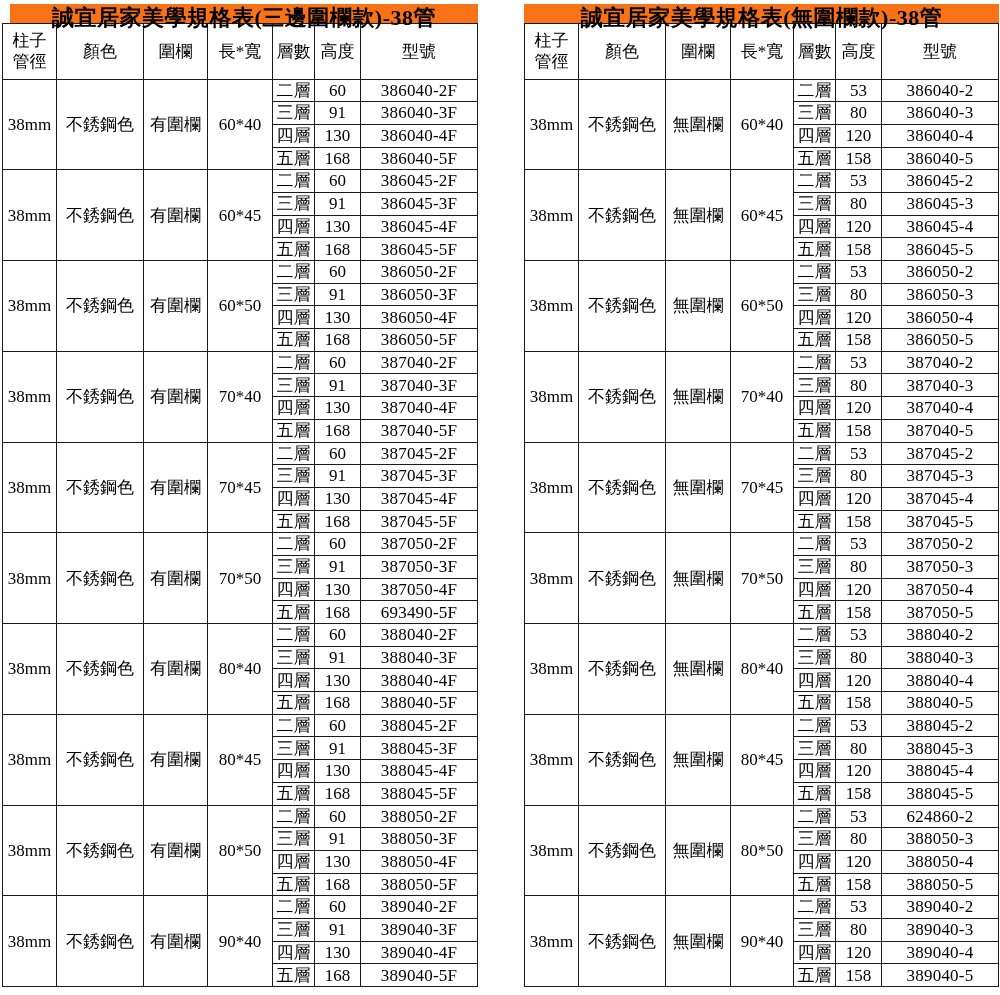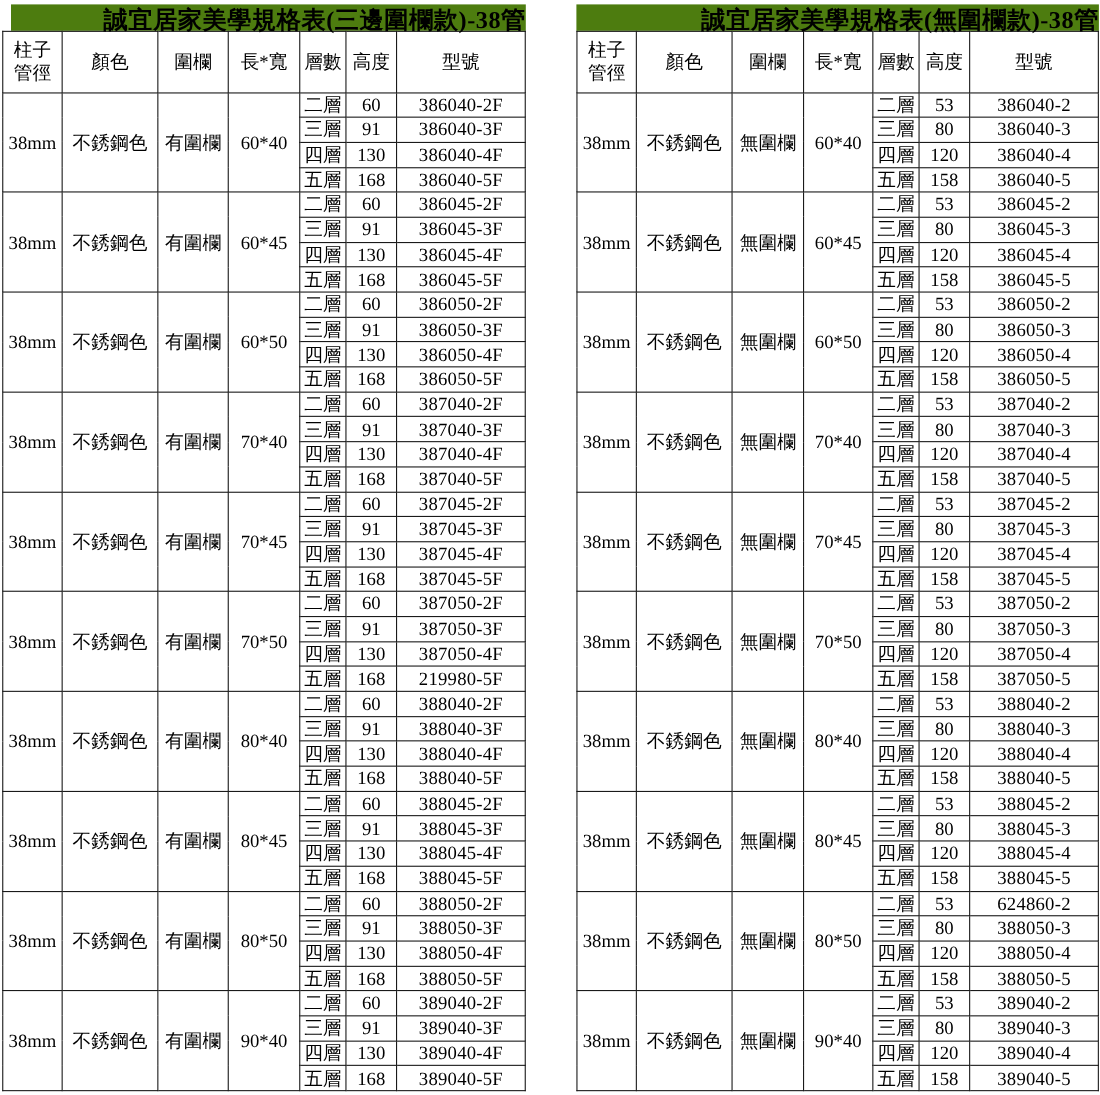--- a/index.html
+++ b/index.html
@@ -14,26 +14,26 @@
     width: 1000px;
     height: 995px;
     background: #ffffff;
     overflow: hidden;
   }
   .table-wrap { position: absolute; top: 4px; }
   .table-wrap.left  { left: 2px;   width: 476px; }
   .table-wrap.right { left: 524px; width: 475px; }
 
   .title {
-    background: #4d7c0f;
+    background: #f97316;
     font-weight: bold;
     font-size: 22px;
     line-height: 27px;
-    height: 24px;
-    text-align: right;
+    height: 19px;
+    text-align: center;
     white-space: nowrap;
     letter-spacing: 0.5px;
   }
   .table-wrap.left .title { margin-left: 8px; }
 
   table.spec {
     width: 100%;
     border-collapse: collapse;
     table-layout: fixed;
   }
@@ -217,21 +217,21 @@
             <td class="model">387050-3F</td>
           </tr>
           <tr>
             <td class="layers">四層</td>
             <td class="height">130</td>
             <td class="model">387050-4F</td>
           </tr>
           <tr>
             <td class="layers">五層</td>
             <td class="height">168</td>
-            <td class="model">219980-5F</td>
+            <td class="model">693490-5F</td>
           </tr>
           <tr>
             <td rowspan="4" class="merge diameter">38mm</td>
             <td rowspan="4" class="merge color">不銹鋼色</td>
             <td rowspan="4" class="merge fence">有圍欄</td>
             <td rowspan="4" class="merge size">80*40</td>
             <td class="layers">二層</td>
             <td class="height">60</td>
             <td class="model">388040-2F</td>
           </tr>

